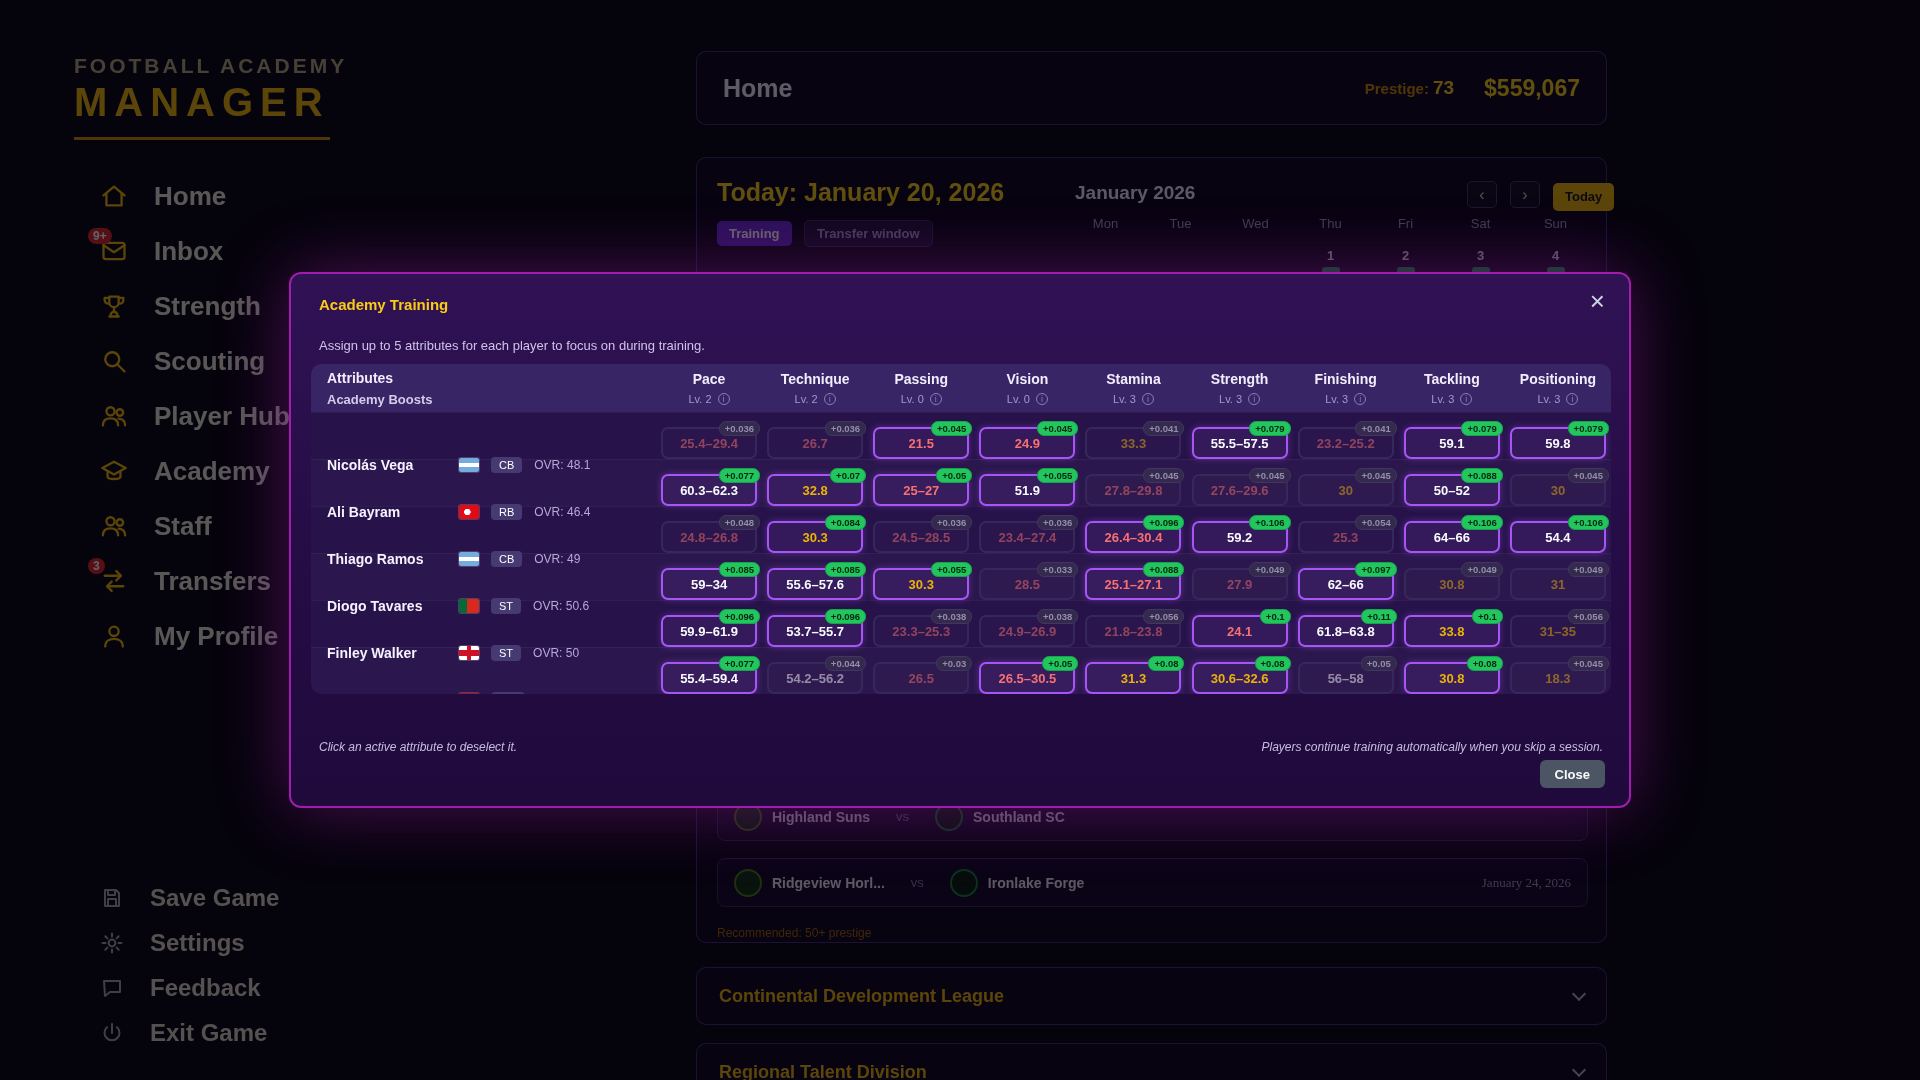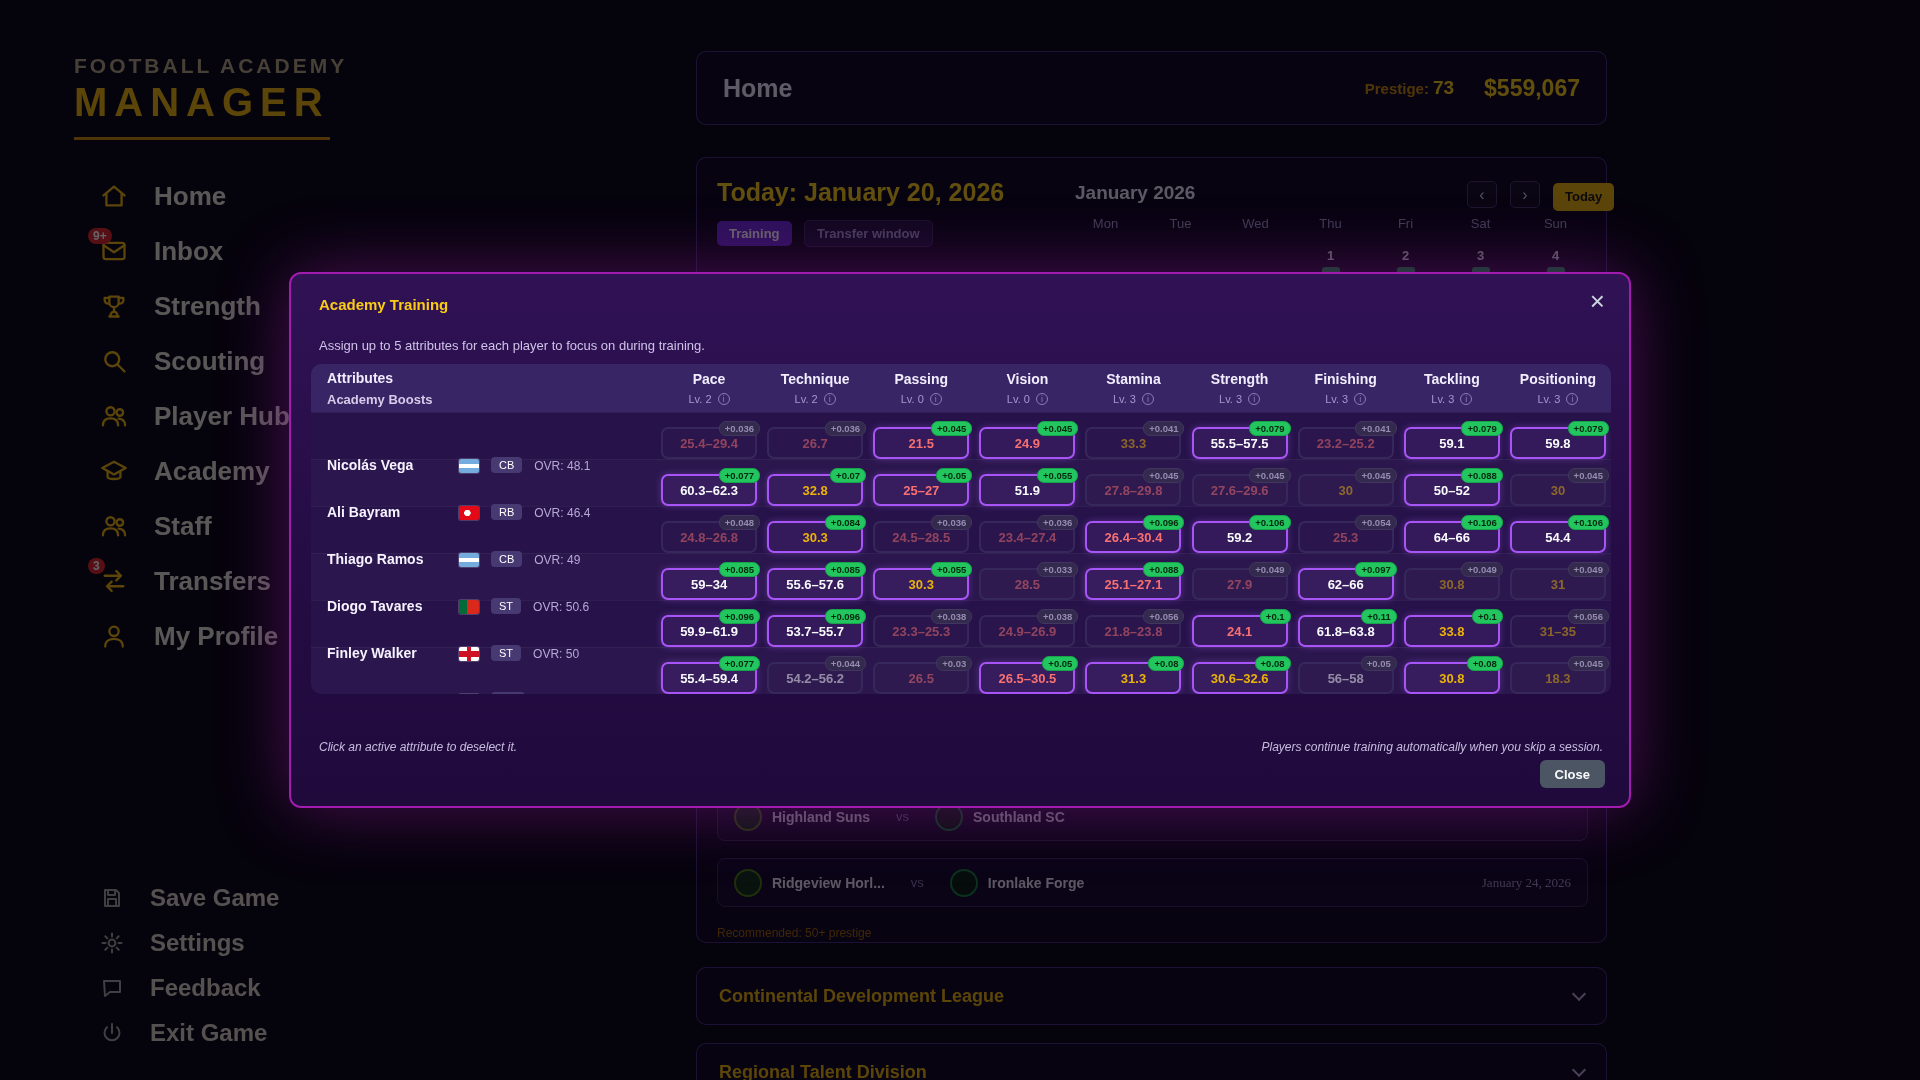--- a/index.html
+++ b/index.html
@@ -98,21 +98,21 @@
   .th { text-align:center; }
   .th.first { text-align:left; padding-left:16px; }
   .th-name { font-size:14px; font-weight:bold; color:#f2edfd; margin-bottom:6px; }
   .th-lv { font-size:11px; color:#a796cf; }
   .boosts-label { font-size:13px; font-weight:bold; color:#d6cbe9; }
   .info-i { display:inline-block; width:12px; height:12px; border:1px solid #8b7ab8;
             border-radius:50%; color:#8b7ab8; font-size:9px; line-height:11px;
             text-align:center; margin-left:3px; vertical-align:1px; }
   .trow { height:47px; border-top:1px solid rgba(255,255,255,0.045); }
   .trow:nth-child(even) { background:rgba(255,255,255,0.02); }
-  .pcell { display:flex; align-items:flex-end; padding-left:16px; gap:12px;margin-top:44px; }
+  .pcell { display:flex; align-items:center; padding-left:16px; gap:12px;margin-top:44px; }
   .pname { font-size:14px; font-weight:bold; color:#f6f2ff; width:120px; }
   .flag { width:20px; height:14px; border-radius:2px; display:inline-block; flex-shrink:0;
           box-shadow:0 0 0 1px rgba(255,255,255,0.18); }
   .flag-ar { background:linear-gradient(180deg,#74acdf 0 33%,#ffffff 33% 66%,#74acdf 66% 100%); }
   .flag-tr { background:radial-gradient(circle at 42% 50%, #ffffff 0 3px, #e30a17 3.5px); }
   .flag-pt { background:linear-gradient(90deg,#046a38 0 38%,#da291c 38% 100%); }
   .flag-en { background-color:#ffffff;
              background-image:linear-gradient(to right, transparent 0 42%, #ce1124 42% 58%, transparent 58% 100%),
                               linear-gradient(to bottom, transparent 0 32%, #ce1124 32% 68%, transparent 68% 100%); }
   .flag-es { background:linear-gradient(180deg,#aa151b 0 25%,#f1bf00 25% 75%,#aa151b 75% 100%); }

